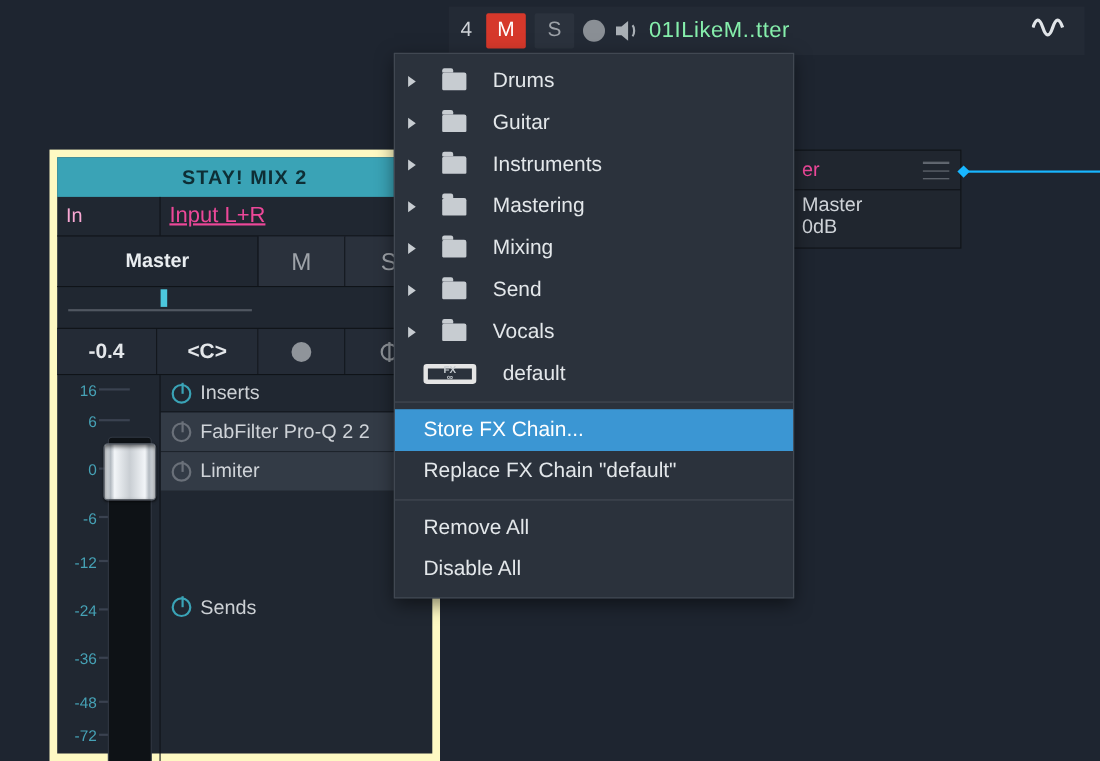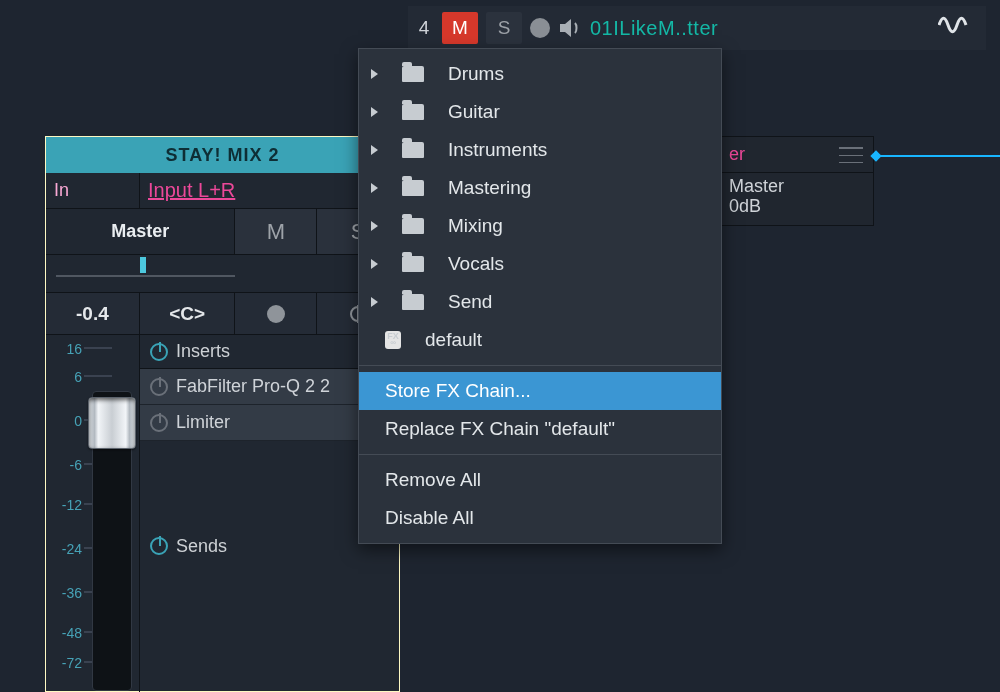--- a/index.html
+++ b/index.html
@@ -6,25 +6,25 @@
 html, body { width: 1000px; height: 692px; overflow: hidden; background: #1e2530; }
 .app { position: relative; width: 1000px; height: 692px; background: #1e2530; }
 
 
 .track-row { position: absolute; left: 408px; top: 6px; right: 14px; height: 44px; background: #232a35; display: flex; align-items: center; padding: 0 6px; gap: 8px; }
 .track-row .num { color: #cfd3d8; font-size: 19px; width: 20px; text-align: center; }
 .track-row .m-btn { width: 36px; height: 32px; background: #d6382b; color: #fff; font-size: 19px; display: flex; align-items: center; justify-content: center; border-radius: 2px; }
 .track-row .s-btn { width: 36px; height: 32px; background: #2b323d; color: #9da2a8; font-size: 19px; display: flex; align-items: center; justify-content: center; border-radius: 2px; }
 .track-row .circ { width: 20px; height: 20px; border-radius: 50%; background: #8a8f95; }
 .track-row .spk  { width: 24px; height: 20px; }
-.track-row .name { color: #14b8a6; font-size: 20px; letter-spacing: .5px; }
+.track-row .name { color: #86efac; font-size: 20px; letter-spacing: .5px; }
 .track-row .wave { margin-left: auto; color: #d9dde1; font-size: 22px; padding-right: 8px; }
 
 
-.channel { position: absolute; left: 45px; top: 136px; width: 355px; height: 556px; background: #202731; border: 1px solid #fef9c3; }
+.channel { position: absolute; left: 45px; top: 136px; width: 355px; height: 556px; background: #202731; border: 7px solid #fef9c3; }
 .chan-title { height: 36px; background: #3aa3b6; color: #0e2e35; font-weight: 700; font-size: 18px; display: flex; align-items: center; justify-content: center; letter-spacing: 1px; }
 .in-row { height: 36px; display: flex; border-bottom: 1px solid #0f1318; }
 .in-row .lbl { width: 94px; color: #f9a8d4; display: flex; align-items: center; padding-left: 8px; font-size: 18px; border-right: 1px solid #0f1318; }
 .in-row .val { flex: 1; color: #ec4899; display: flex; align-items: center; padding-left: 8px; font-size: 20px; text-decoration: underline; }
 
 .ms-row { height: 46px; display: flex; border-bottom: 1px solid #0f1318; }
 .ms-row .mast { width: 190px; display: flex; align-items: center; justify-content: center; color: #e9edf0; font-weight: 600; font-size: 18px; border-right: 1px solid #0f1318; position: relative; }
 .ms-row .btn  { width: 82px; display: flex; align-items: center; justify-content: center; color: #9ea3a9; font-size: 22px; border-right: 1px solid #0f1318; background: #2a313c; }
 .ms-row .btn:last-child { border-right: none; }
 
@@ -74,21 +74,21 @@
 .auto-line { position: absolute; left: 874px; top: 155px; width: 126px; height: 2px; background: #18b6ff; }
 .auto-line::before { content: ""; position: absolute; left: -2px; top: -3px; width: 8px; height: 8px; background: #18b6ff; transform: rotate(45deg); }
 
 
 .menu { position: absolute; left: 358px; top: 48px; width: 364px; background: #2b323c; border: 1px solid #444b55; box-shadow: 0 6px 16px rgba(0,0,0,.5); padding: 6px 0; }
 .menu .item { height: 38px; display: flex; align-items: center; gap: 24px; padding: 0 18px 0 12px; color: #e3e7ea; font-size: 19px; }
 .menu .item.sel { background: #3b96d3; color: #fff; }
 .menu .folder-i { width: 22px; height: 16px; background: #c7ccd1; border-radius: 2px 2px 1px 1px; position: relative; }
 .menu .folder-i::before { content: ""; position: absolute; left: 0; top: -4px; width: 10px; height: 4px; background: #c7ccd1; border-radius: 2px 2px 0 0; }
 .menu .tri { width: 0; height: 0; border-left: 7px solid #c7ccd1; border-top: 5px solid transparent; border-bottom: 5px solid transparent; }
-.menu .fx-i { width: 16px; height: 18px; border: 8px solid #e5e5e5; border-radius: 3px; font-size: 9px; color: #c7ccd1; display: flex; flex-direction: column; align-items: center; justify-content: center; line-height: .8; font-weight: 700; }
+.menu .fx-i { width: 48px; height: 18px; border: 4px solid #e5e5e5; border-radius: 3px; font-size: 9px; color: #c7ccd1; display: flex; flex-direction: column; align-items: center; justify-content: center; line-height: .8; font-weight: 700; }
 .menu .sep { height: 1px; background: #444b55; margin: 6px 0; }
 .menu .indent { padding-left: 26px; }
 
 </style>
 </head>
 <body>
 <div class="app">
 
 <div class="track-row">
   <span class="num">4</span>
@@ -220,26 +220,26 @@
         <span>Mastering</span>
       </div>
   <div class="item">
         <span class="tri"></span>
         <span class="folder-i"></span>
         <span>Mixing</span>
       </div>
   <div class="item">
         <span class="tri"></span>
         <span class="folder-i"></span>
+        <span>Send</span>
+      </div>
+  <div class="item">
+        <span class="tri"></span>
+        <span class="folder-i"></span>
         <span>Vocals</span>
-      </div>
-  <div class="item">
-        <span class="tri"></span>
-        <span class="folder-i"></span>
-        <span>Send</span>
       </div>
   <div class="item indent">
         <span class="fx-i">FX<span style="font-size:8px">∞</span></span>
         <span>default</span>
       </div>
   <div class="sep"></div>
   <div class="item sel indent">
         <span>Store FX Chain...</span>
       </div>
   <div class="item indent">

